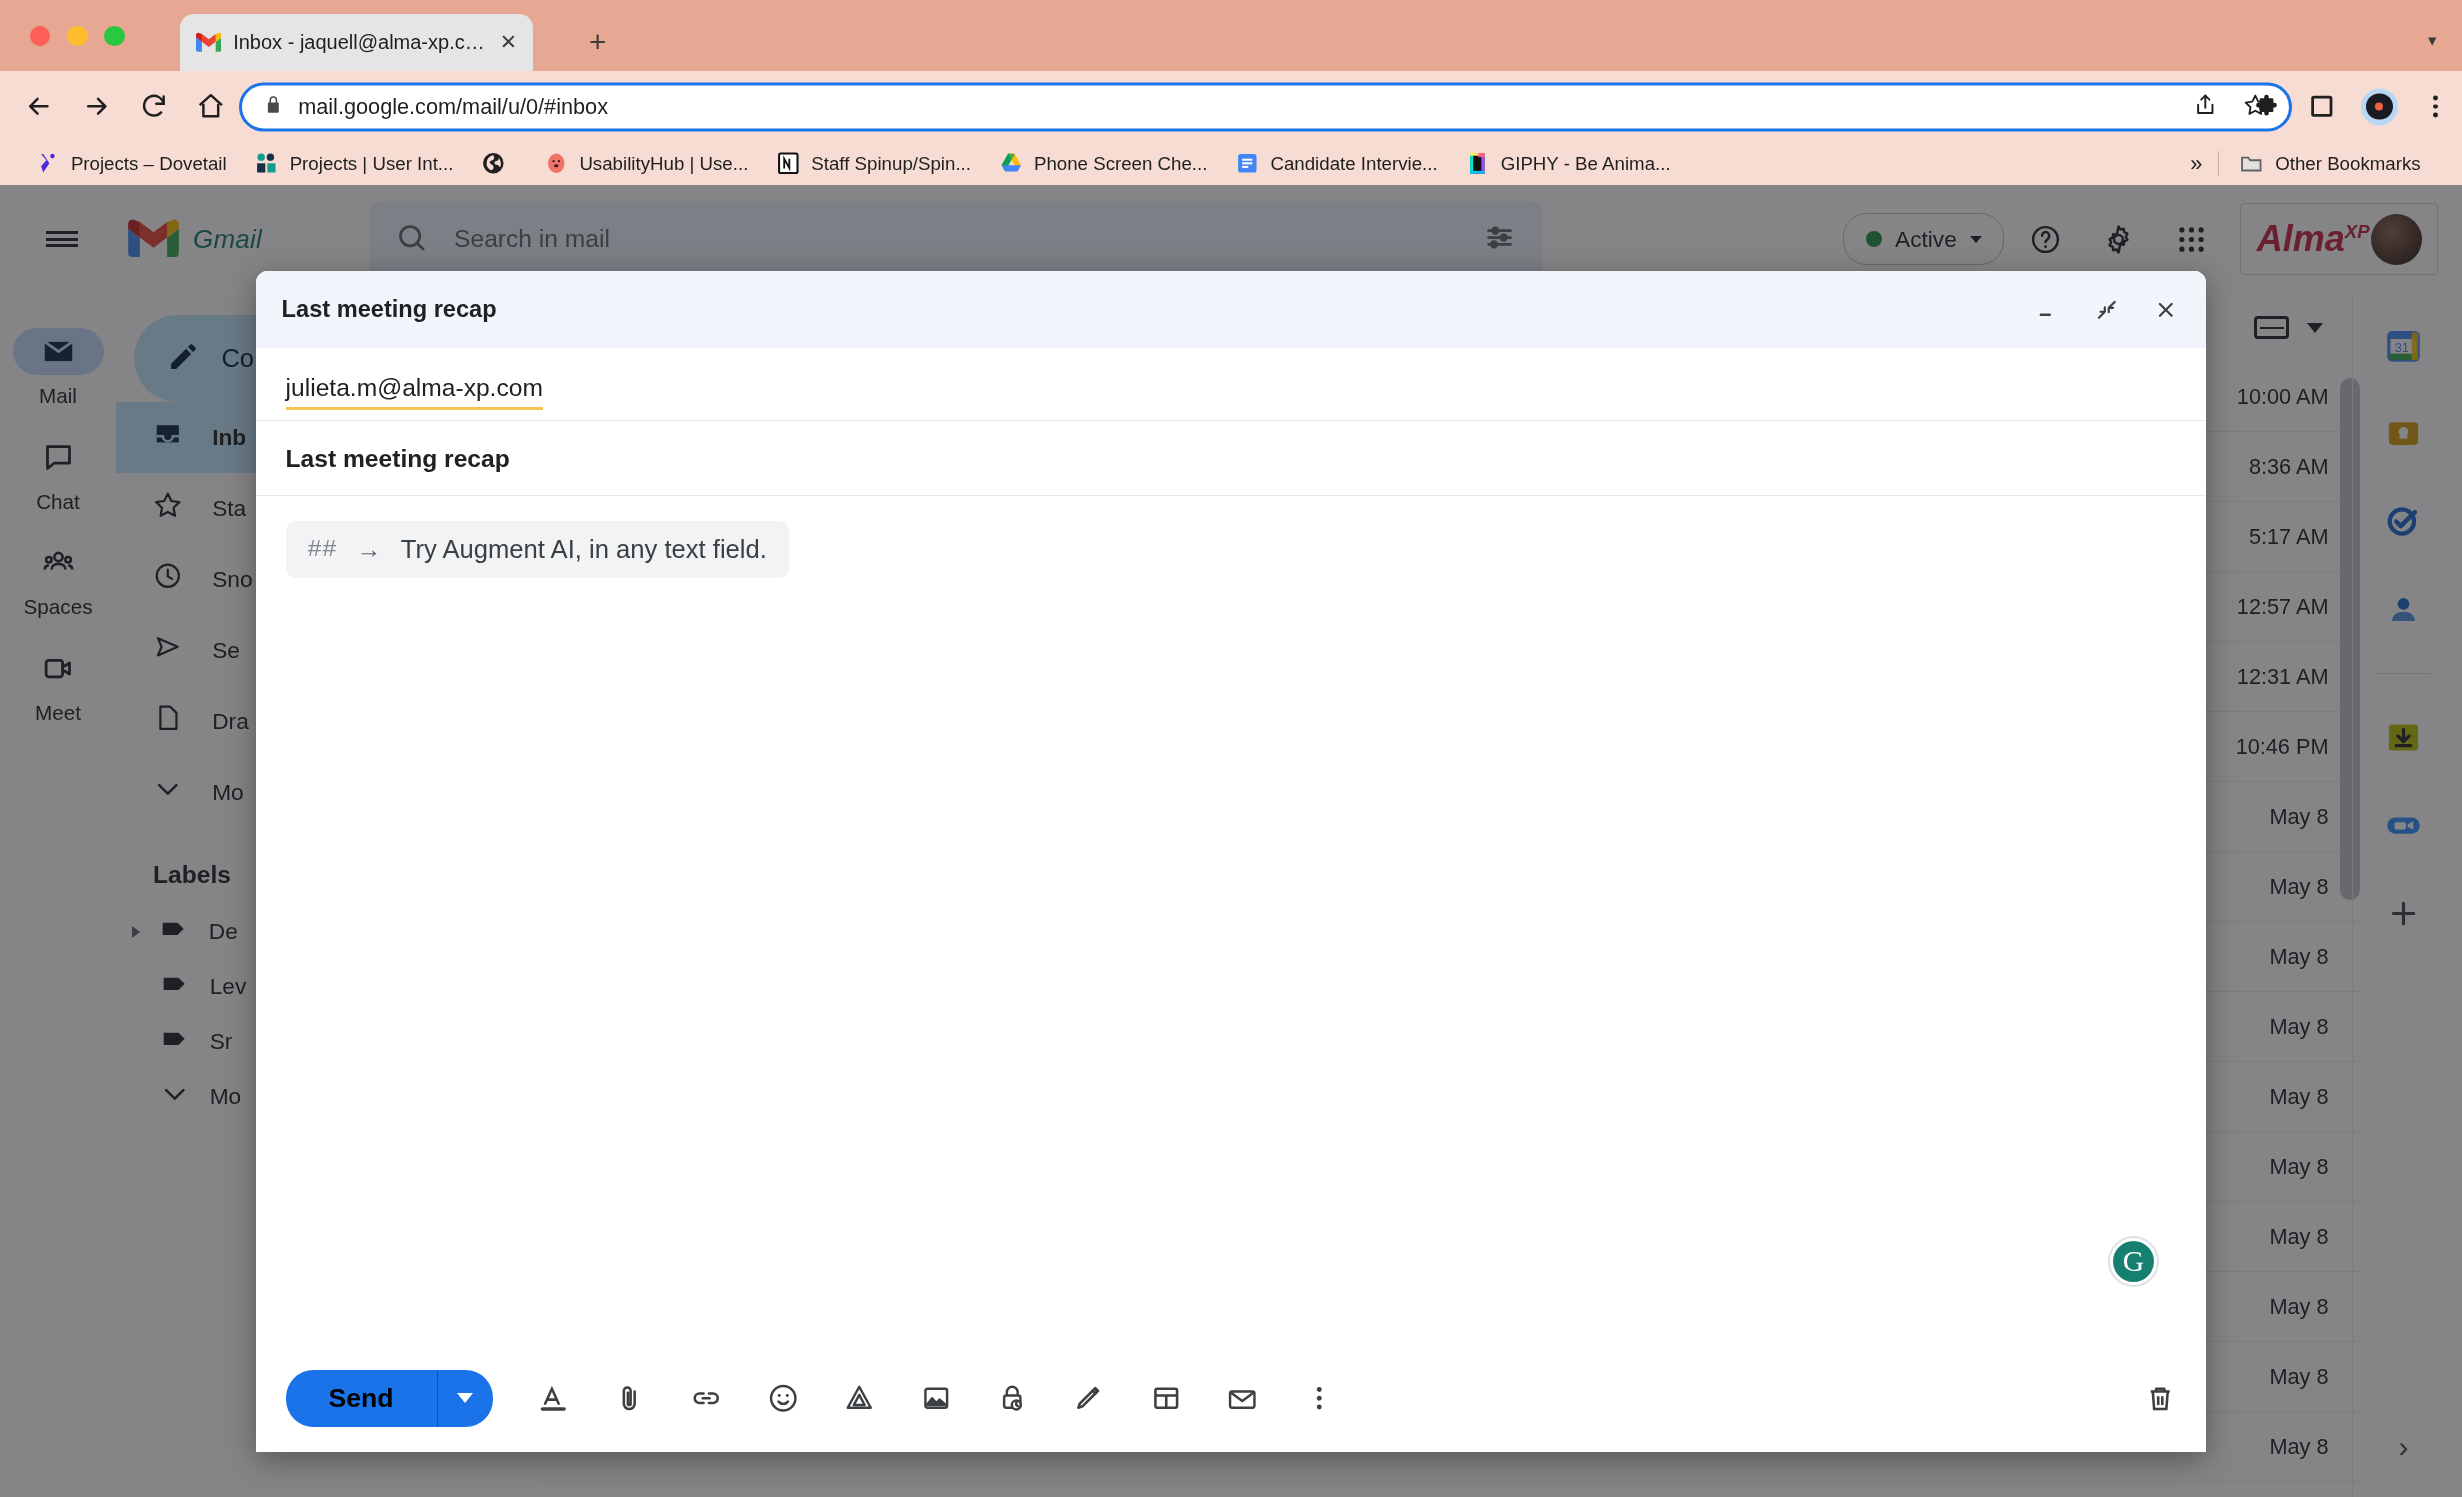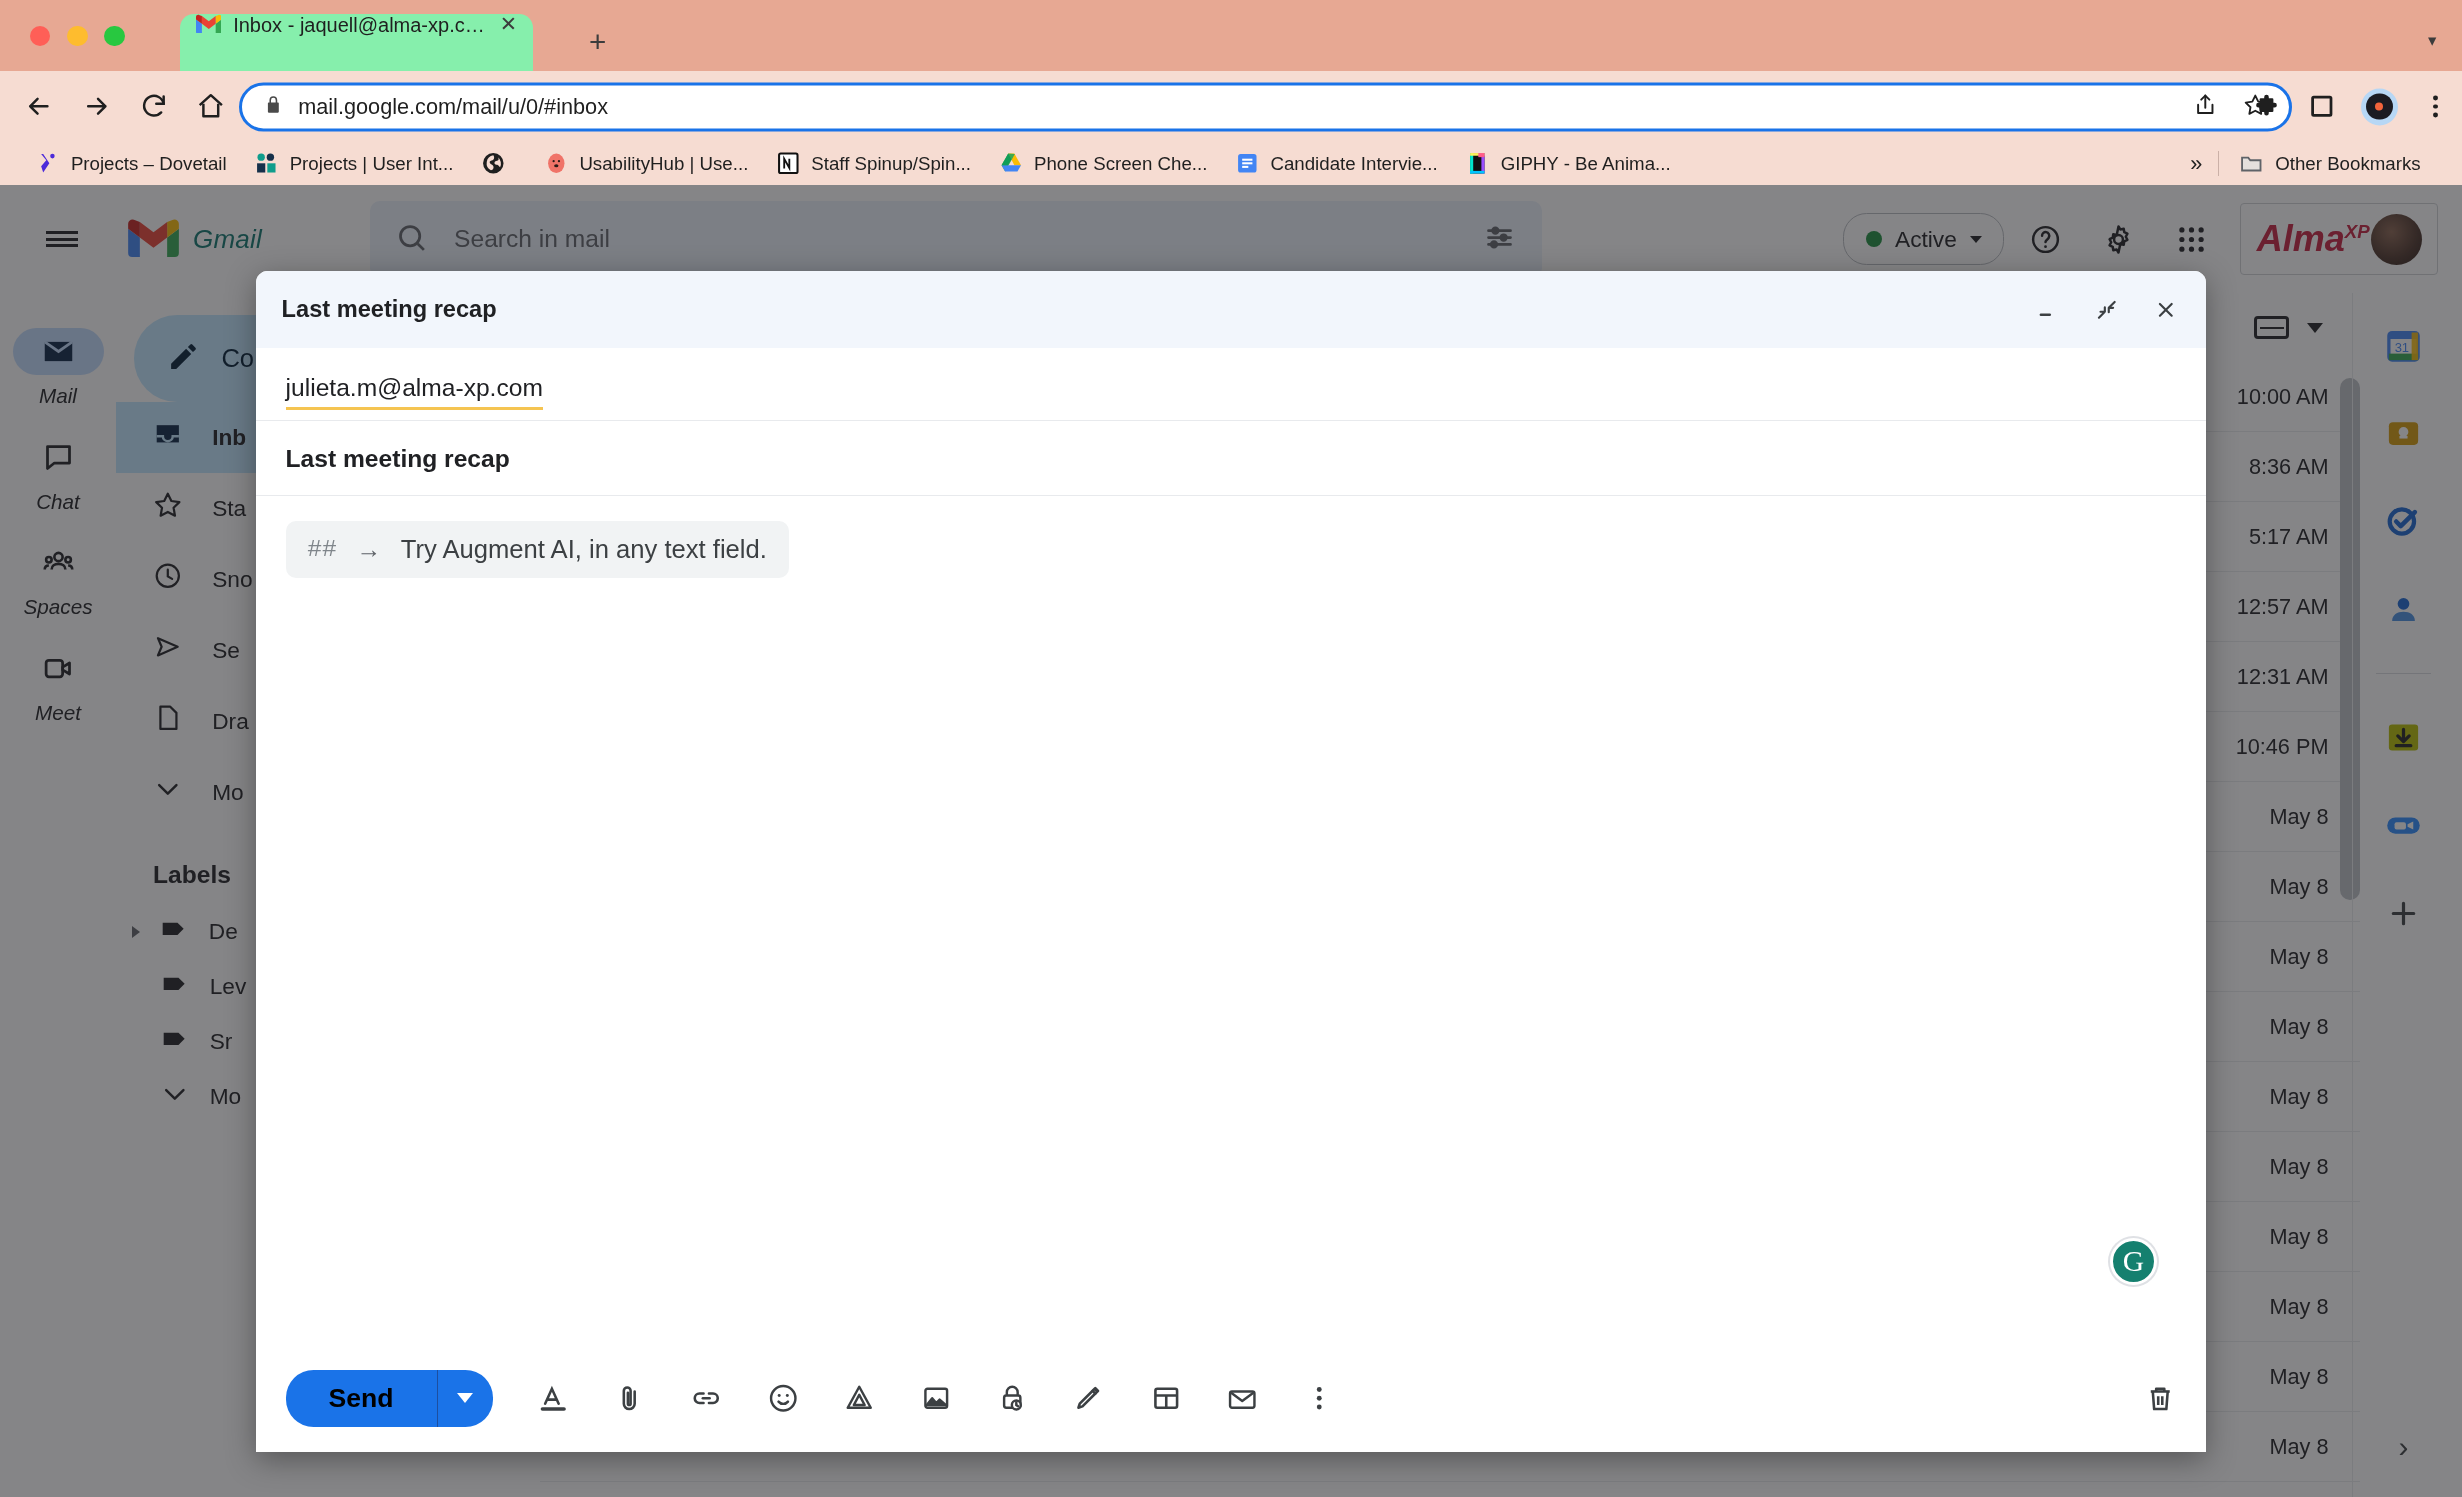--- a/index.html
+++ b/index.html
@@ -18,22 +18,22 @@
     background: #e7a893;
   }
   .traffic { position: absolute; top: 25.6px; left: 29.6px; display: flex; gap: 16.7px; }
   .dot { width: 20.7px; height: 20.7px; border-radius: 50%; }
   .dot.red { background: #ff5f57; }
   .dot.yellow { background: #febc2e; }
   .dot.green { background: #28c840; }
 
   .tab {
     position: absolute; top: 13.8px; left: 180px; width: 353px; height: 57px;
-    background: #86efac; border-radius: 13.8px 13.8px 0 0;
-    display: flex; align-items: flex-start; padding: 0 15.8px; gap: 11.8px;
+    background: #e5e5e5; border-radius: 13.8px 13.8px 0 0;
+    display: flex; align-items: center; padding: 0 15.8px; gap: 11.8px;
   }
   .tab-favicon { width: 25.6px; height: 19.7px; flex: 0 0 auto; }
   .tab-title {
     font-size: 20px; color: #1f1f1f; white-space: nowrap;
     overflow: hidden; text-overflow: ellipsis; flex: 1;
   }
   .tab-close { font-size: 20.7px; color: #3c3c3c; cursor: pointer; line-height: 1; }
   .newtab {
     position: absolute; top: 26.6px; left: 589px;
     font-size: 29.6px; color: #3c3c3c; line-height: 1; cursor: pointer;
@@ -141,21 +141,21 @@
     width: 51px; height: 51px; border-radius: 50%;
     background: radial-gradient(circle at 40% 35%, #8a6450 0%, #4a3228 60%, #2b1d17 100%);
   }
 
   
   .leftrail {
     position: absolute; top: 108px; left: 0; width: 116px; bottom: 0;
     display: flex; flex-direction: column; align-items: center; padding-top: 29.6px; gap: 13.8px;
   }
   .rail-item { width: 108px; display: flex; flex-direction: column; align-items: center;
-               gap: 8.9px; cursor: pointer; padding: 5.9px 0; font-style: italic; }
+               gap: 8.9px; cursor: pointer; padding: 5.9px 0; }
   .rail-ico { width: 91px; height: 47px; border-radius: 23.6px; display: flex;
               align-items: center; justify-content: center; }
   .rail-item.active .rail-ico { background: #c2dbfc; }
   .rail-ico svg { width: 33px; height: 33px; }
   .rail-lbl { font-size: 20.7px; color: #202124; }
 
   .navlist { position: absolute; top: 108px; left: 116px; width: 424px; bottom: 0; }
   .compose-btn {
     margin: 21.7px 0 0 17.7px; width: 246px; height: 87px; border-radius: 43px;
     background: #c2e7ff; display: flex; align-items: center; gap: 21.7px;

